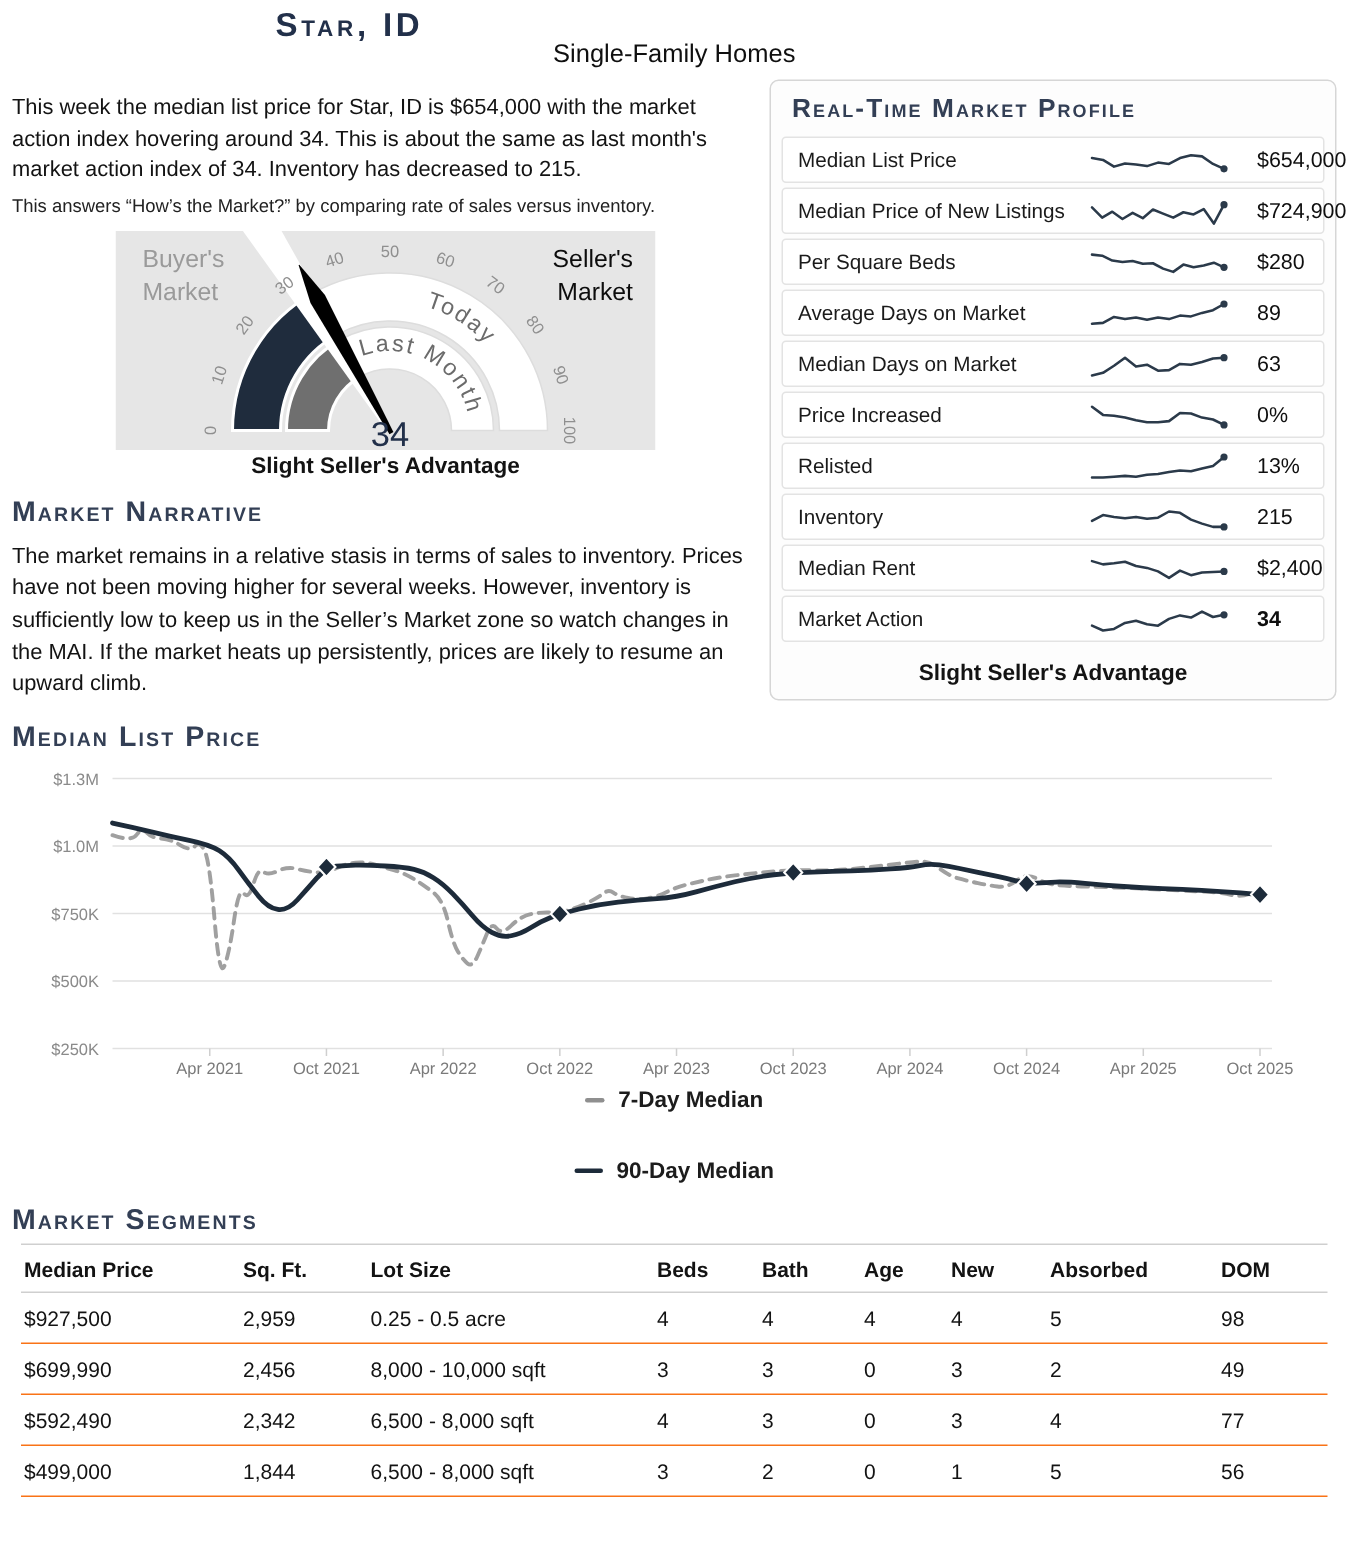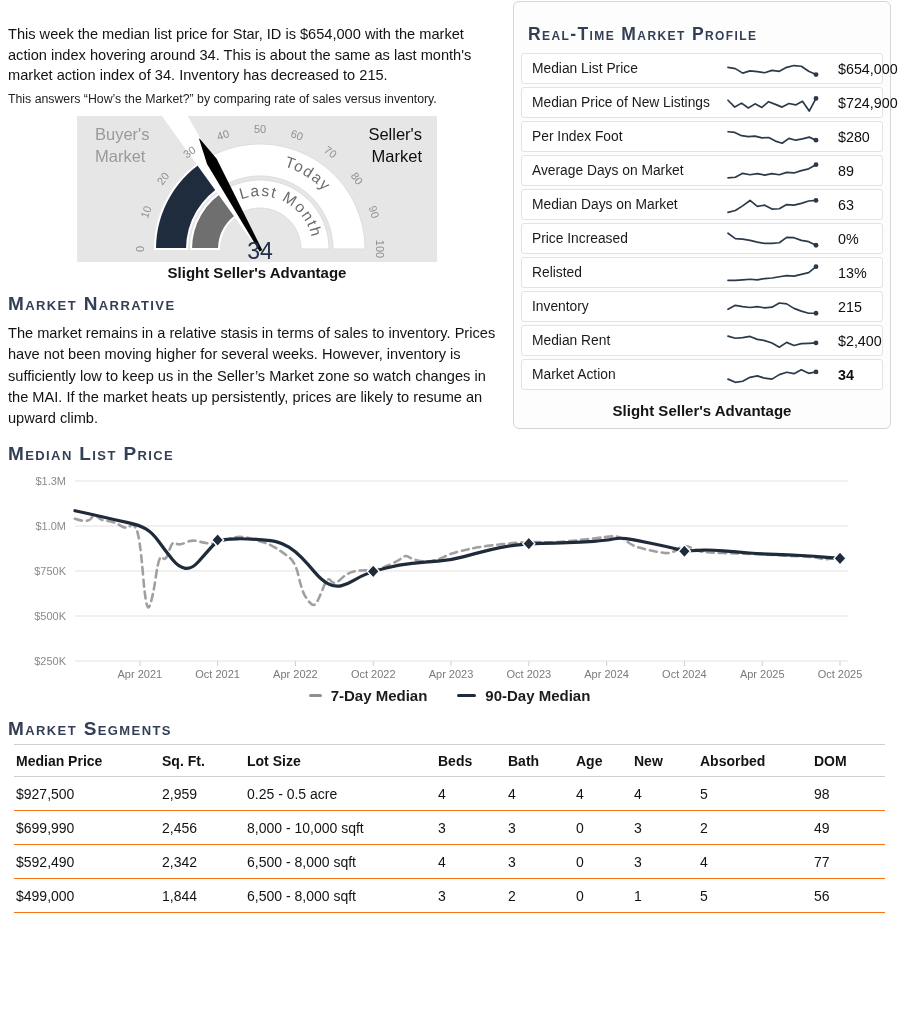--- a/index.html
+++ b/index.html
@@ -19,49 +19,53 @@
     color:var(--heading,#333f55);margin:14px 0 4px;}
   .left-col h2.sect{margin:12px 0 2px;}
   .small-desc{font-size:12.3px;color:#222;margin:6px 0 10px;}
 
   .gauge-svg{display:block;margin-left:69px;}
   .gauge-caption{width:360px;margin-left:69px;text-align:center;font-weight:700;font-size:15px;margin-top:2px;}
 
   .narrative{font-size:14.6px;line-height:1.45;margin:8px 0 0;width:500px;}
 
   .profile-card{width:378px;margin-left:8px;margin-top:1px;border:1px solid #d6d6d6;border-radius:6px;
-    background:#fdfdfd;box-sizing:border-box;padding:16px 5px 2px;}
+    background:#fdfdfd;box-sizing:border-box;padding:2px 5px 2px;}
   .profile-card h2.sect{margin:6px 9px 8px;font-size:17.5px;}
   .profile-row{display:flex;align-items:center;background:#fff;border:1px solid #e3e3e3;border-radius:3px;
     margin:3px 2px;padding:2px 10px;height:25px;}
   .pl{flex:0 0 193px;font-size:13.8px;color:#1a1a1a;}
   .spark{flex:0 0 100px;width:100px;height:26px;}
   .pv{flex:1;padding-left:13px;font-size:14.3px;color:#0f0f0f;}
   .pv.bold{font-weight:700;}
   .profile-footer{text-align:center;font-weight:700;font-size:15px;padding:9px 0 7px;}
 
   .chart-wrap{margin-top:4px;}
   .chart-svg{display:block;}
   .legend{display:flex;justify-content:center;gap:30px;font-weight:700;font-size:15px;color:#1c1c1c;
-    margin:2px 0 12px;align-items:center;}
+    margin:2px 0 12px;align-items:center;flex-direction:column;}
   .legend-item{display:flex;align-items:center;}
   .dash{display:inline-block;height:3.6px;border-radius:2px;margin-right:9px;}
 
   .seg-desc{font-size:14.3px;margin:6px 0 12px;padding-left:8px;}
   .segments{margin:0 14px;}
   .seg-row{display:grid;grid-template-columns:146px 85px 191px 70px 68px 58px 66px 114px 1fr;
     align-items:center;height:33px;border-bottom:1px solid #f97316;font-size:14px;padding-left:2px;}
   .seg-row.head{font-weight:700;border-top:1px solid #cfcfcf;border-bottom:1px solid #cfcfcf;height:31px;}
   .seg-cell{white-space:nowrap;}
 </style>
 </head>
 <body>
 
 <div class="page">
 
+  <header>
+    <h1 class="page-title">Star, ID</h1>
+    <div class="page-subtitle">Single-Family Homes</div>
+  </header>
 
   <div class="top">
     <div class="left-col">
       <p class="intro">This week the median list price for Star, ID is $654,000 with the market action index hovering around 34. This is about the same as last month's market action index of 34. Inventory has decreased to 215.</p>
 
       <p class="small-desc">This answers “How’s the Market?” by comparing rate of sales versus inventory.</p>
 
       <svg class="gauge-svg" id="gauge" width="360" height="146">
           <rect x="0" y="0" width="360" height="146" fill="#e6e6e6"></rect>
           <path d="M132.41586421931993,40.98779859539431 A105,105 0 0 1 288,133 L256,133 A73,73 0 0 0 147.8319817905748,69.02961235679794 Z" fill="#fff" stroke="#ddd" stroke-width="1"></path>
@@ -110,21 +114,21 @@
           </div>
           <div class="profile-row">
             <span class="pl">Median Price of New Listings</span>
             <svg class="spark" viewBox="0 0 100 26">
               <path d="M3,10.26 L9.76923076923077,17.1 L16.53846153846154,13.14 L23.307692307692307,18 L30.076923076923077,13.86 L36.84615384615385,17.46 L43.61538461538461,11.700000000000001 L50.38461538461539,14.4 L57.15384615384615,17.1 L63.92307692307692,13.5 L70.6923076923077,14.940000000000001 L77.46153846153847,11.34 L84.23076923076923,21.06 L91,8.459999999999999" fill="none" stroke="#2b3a4a" stroke-width="1.7" stroke-linejoin="round" stroke-linecap="round"></path>
               <circle cx="91" cy="8.459999999999999" r="2.4" fill="#2b3a4a"></circle>
             </svg>
             <span class="pv">$724,900</span>
           </div>
           <div class="profile-row">
-            <span class="pl">Per Index Foot</span>
+            <span class="pl">Per Square Beds</span>
             <svg class="spark" viewBox="0 0 100 26">
               <path d="M3,7.74 L9.76923076923077,8.459999999999999 L16.53846153846154,11.700000000000001 L23.307692307692307,12.6 L30.076923076923077,12.06 L36.84615384615385,13.86 L43.61538461538461,13.5 L50.38461538461539,17.1 L57.15384615384615,19.26 L63.92307692307692,14.4 L70.6923076923077,16.2 L77.46153846153847,14.940000000000001 L84.23076923076923,13.14 L91,16.2" fill="none" stroke="#2b3a4a" stroke-width="1.7" stroke-linejoin="round" stroke-linecap="round"></path>
               <circle cx="91" cy="16.2" r="2.4" fill="#2b3a4a"></circle>
             </svg>
             <span class="pv">$280</span>
           </div>
           <div class="profile-row">
             <span class="pl">Average Days on Market</span>
             <svg class="spark" viewBox="0 0 100 26">
               <path d="M3,19.8 L10.333333333333332,19.26 L17.666666666666664,15.3 L25,16.740000000000002 L32.33333333333333,15.66 L39.666666666666664,17.1 L47,15.66 L54.33333333333333,16.740000000000002 L61.666666666666664,14.4 L69,14.940000000000001 L76.33333333333333,12.6 L83.66666666666666,10.799999999999999 L91,6.66" fill="none" stroke="#2b3a4a" stroke-width="1.7" stroke-linejoin="round" stroke-linecap="round"></path>

